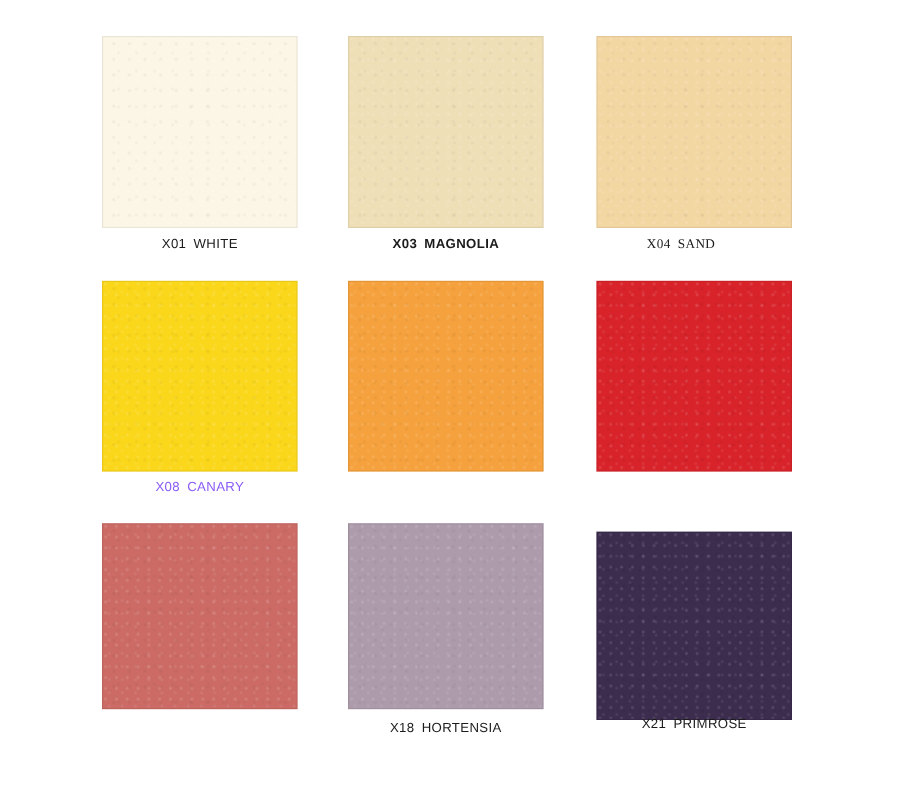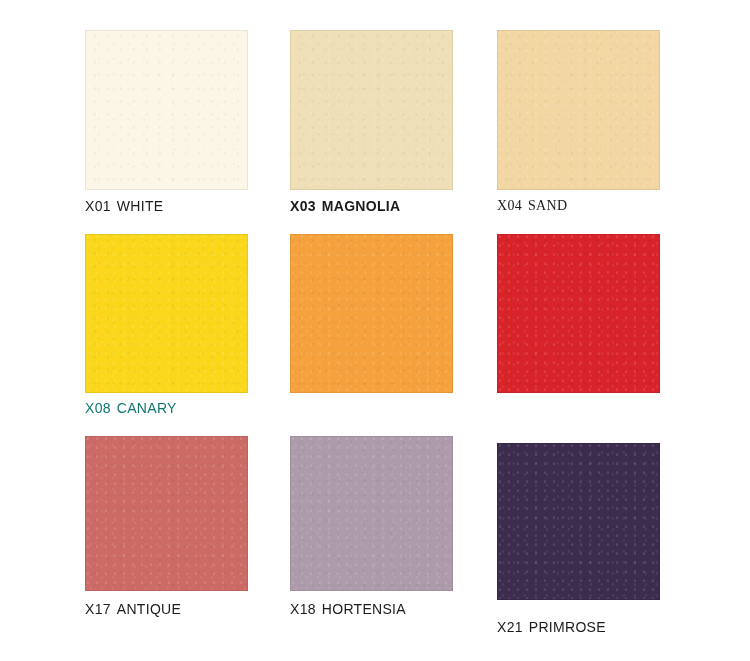--- a/index.html
+++ b/index.html
@@ -45,22 +45,23 @@
       radial-gradient(circle at 68% 42%, rgba(0,0,0,0.05) 0 1px, rgba(0,0,0,0) 1.8px),
       radial-gradient(circle at 44% 77%, rgba(255,255,255,0.10) 0 1px, rgba(0,0,0,0) 1.5px),
       radial-gradient(circle at 85% 88%, rgba(0,0,0,0.04) 0 1px, rgba(0,0,0,0) 1.7px);
     background-size: 9px 9px, 13px 13px, 11px 11px, 15px 15px;
     opacity: 0.75;
   }
   .swatch-label {
     position: absolute;
     left: 0;
     width: 100%;
+    text-align: center;
     color: #1b1b1b;
-    font-size: 14px;
+    font-size: 11px;
     letter-spacing: 0.3px;
     white-space: nowrap;
   }
   .swatch-label .code {
     margin-right: 6px;
   }
 </style>
 </head>
 <body>
 
@@ -72,33 +73,32 @@
     <div class="swatch-cell" style="left: 290px; top: 30px; width: 163px; height: 190px; font-weight: bold;">
       <div class="swatch" style="width: 163px; height: 160px; background-color: rgb(239, 223, 183);"></div>
       <div class="swatch-label" style="top: 168px; color: rgb(27, 27, 27);"><span class="code">X03</span><span class="name">MAGNOLIA</span></div>
     </div>
     <div class="swatch-cell" style="left: 497px; top: 30px; width: 141px; height: 190px; font-family: Liberation Serif, serif;">
       <div class="swatch" style="width: 163px; height: 160px; background-color: rgb(243, 215, 163);"></div>
       <div class="swatch-label" style="top: 168px; color: rgb(27, 27, 27);"><span class="code">X04</span><span class="name">SAND</span></div>
     </div>
     <div class="swatch-cell" style="left: 85px; top: 234px; width: 163px; height: 188px;">
       <div class="swatch" style="width: 163px; height: 159px; background-color: rgb(250, 215, 27);"></div>
-      <div class="swatch-label" style="top: 166px; color: #0f766e;"><span class="code">X08</span><span class="name">CANARY</span></div>
+      <div class="swatch-label" style="top: 166px; color: #8b5cf6;"><span class="code">X08</span><span class="name">CANARY</span></div>
     </div>
     <div class="swatch-cell" style="left: 290px; top: 234px; width: 163px; height: 188px;">
       <div class="swatch" style="width: 163px; height: 159px; background-color: rgb(245, 161, 61);"></div>
     </div>
     <div class="swatch-cell" style="left: 497px; top: 234px; width: 163px; height: 188px;">
       <div class="swatch" style="width: 163px; height: 159px; background-color: rgb(216, 35, 42);"></div>
     </div>
     <div class="swatch-cell" style="left: 85px; top: 436px; width: 163px; height: 187px;">
       <div class="swatch" style="width: 163px; height: 155px; background-color: rgb(204, 107, 102);"></div>
-      <div class="swatch-label" style="top: 165px; color: rgb(27, 27, 27);"><span class="code">X17</span><span class="name">ANTIQUE</span></div>
     </div>
     <div class="swatch-cell" style="left: 290px; top: 436px; width: 163px; height: 187px;">
       <div class="swatch" style="width: 163px; height: 155px; background-color: rgb(173, 155, 171);"></div>
       <div class="swatch-label" style="top: 165px; color: rgb(27, 27, 27);"><span class="code">X18</span><span class="name">HORTENSIA</span></div>
     </div>
     <div class="swatch-cell" style="left: 497px; top: 443px; width: 163px; height: 187px;">
       <div class="swatch" style="width: 163px; height: 157px; background-color: rgb(60, 44, 78);"></div>
-      <div class="swatch-label" style="top: 176px; color: rgb(27, 27, 27);"><span class="code">X21</span><span class="name">PRIMROSE</span></div>
+      <div class="swatch-label" style="top: 155px; color: rgb(27, 27, 27);"><span class="code">X21</span><span class="name">PRIMROSE</span></div>
     </div>
   </div>
 
 </body></html>

